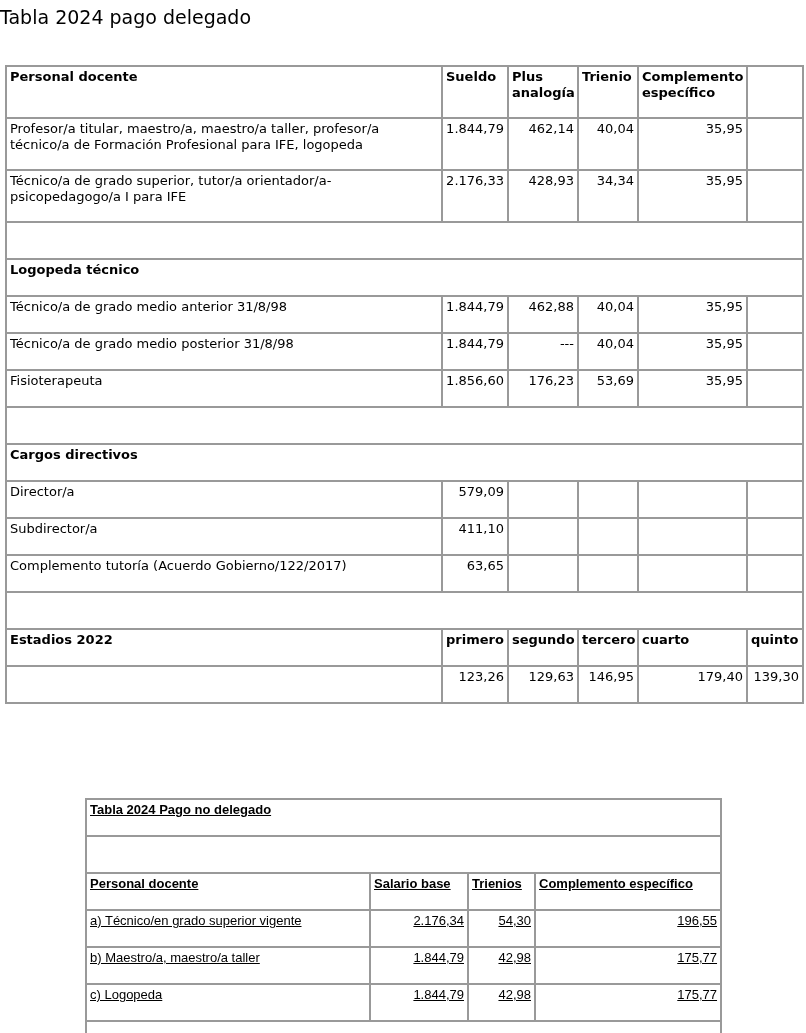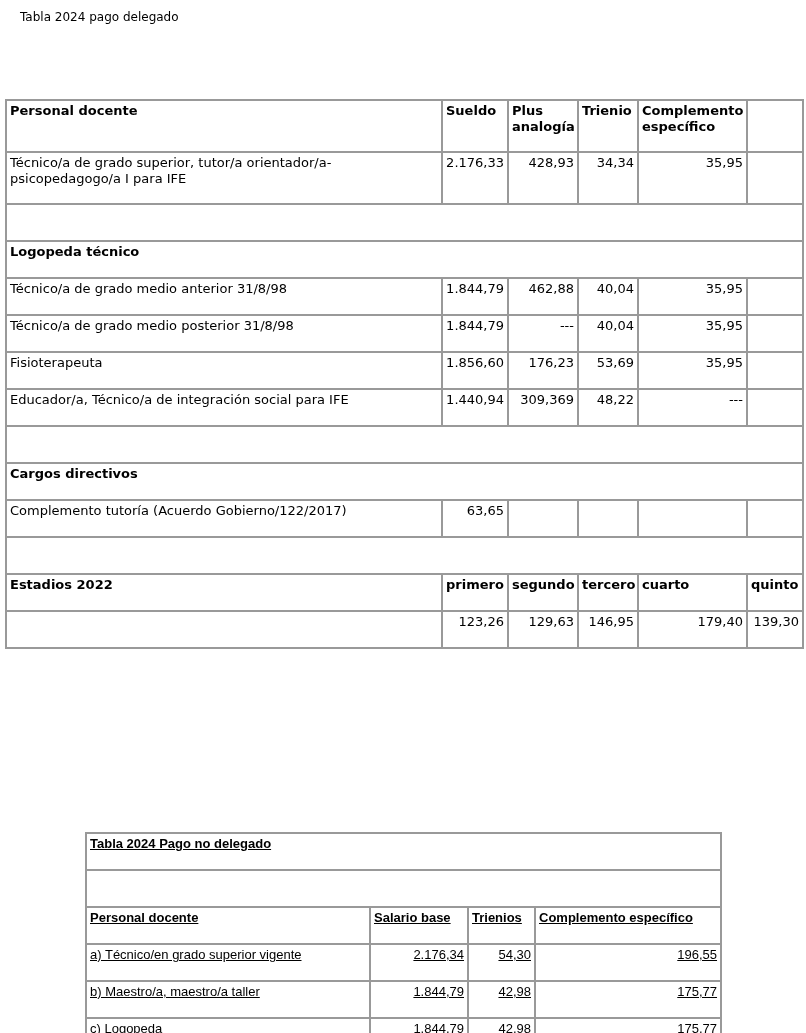--- a/index.html
+++ b/index.html
@@ -11,33 +11,32 @@
       width: 806px;
       height: 1033px;
       overflow: hidden;
       position: relative;
       font-family: "DejaVu Sans", sans-serif;
       font-size: 13px;
       color: #000000;
     }
     .page-title {
       position: absolute;
-      left: 20px;
+      left: 0;
       top: 9px;
-      font-size: 12px;
+      font-size: 19px;
       line-height: 16px;
     }
     table.grid {
       position: absolute;
       border-collapse: separate;
       border-spacing: 0;
       border-top: 2px solid #999999;
       border-left: 2px solid #999999;
       table-layout: fixed;
-      margin-top: 34px;
     }
     table.grid td {
       border-right: 2px solid #999999;
       border-bottom: 2px solid #999999;
       padding: 2px 3px 0 3px;
       vertical-align: top;
       font-size: 13px;
       line-height: 16px;
       overflow: hidden;
     }
@@ -77,20 +76,28 @@
     <tr class="h50">
       <td class="hdr-l">Personal docente</td>
       <td class="hdr-c">Sueldo</td>
       <td class="hdr-c">Plus analogía</td>
       <td class="hdr-c">Trienio</td>
       <td class="hdr-c">Complemento específico</td>
       <td class="hdr-c"></td>
     </tr>
 
     <tr class="h50">
+      <td>Profesor/a titular, maestro/a, maestro/a taller, profesor/a técnico/a de Formación Profesional para IFE, logopeda</td>
+      <td class="num">1.844,79</td>
+      <td class="num">462,14</td>
+      <td class="num">40,04</td>
+      <td class="num">35,95</td>
+      <td></td>
+    </tr>
+    <tr class="h50">
       <td>Técnico/a de grado superior, tutor/a orientador/a-psicopedagogo/a I para IFE</td>
       <td class="num">2.176,33</td>
       <td class="num">428,93</td>
       <td class="num">34,34</td>
       <td class="num">35,95</td>
       <td></td>
     </tr>
 
     <tr class="h35">
       <td colspan="6"></td>
@@ -116,35 +123,43 @@
       <td></td>
     </tr>
     <tr class="h35">
       <td>Fisioterapeuta</td>
       <td class="num">1.856,60</td>
       <td class="num">176,23</td>
       <td class="num">53,69</td>
       <td class="num">35,95</td>
       <td></td>
     </tr>
-    <tr class="h35">
-      <td>Educador/a, Técnico/a de integración social para IFE</td>
-      <td class="num">1.440,94</td>
-      <td class="num">309,369</td>
-      <td class="num">48,22</td>
-      <td class="num">---</td>
-      <td></td>
-    </tr>
 
     <tr class="h35">
       <td colspan="6"></td>
     </tr>
 
     <tr class="h35">
       <td colspan="6" class="hdr-l">Cargos directivos</td>
+    </tr>
+    <tr class="h35">
+      <td>Director/a</td>
+      <td class="num">579,09</td>
+      <td></td>
+      <td></td>
+      <td></td>
+      <td></td>
+    </tr>
+    <tr class="h35">
+      <td>Subdirector/a</td>
+      <td class="num">411,10</td>
+      <td></td>
+      <td></td>
+      <td></td>
+      <td></td>
     </tr>
     <tr class="h35">
       <td>Complemento tutoría (Acuerdo Gobierno/122/2017)</td>
       <td class="num">63,65</td>
       <td></td>
       <td></td>
       <td></td>
       <td></td>
     </tr>
 

